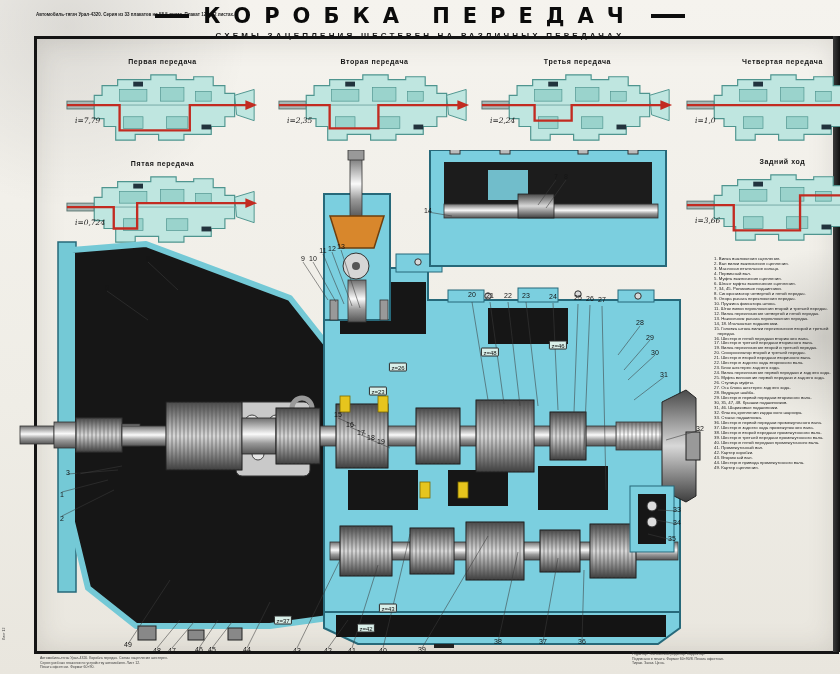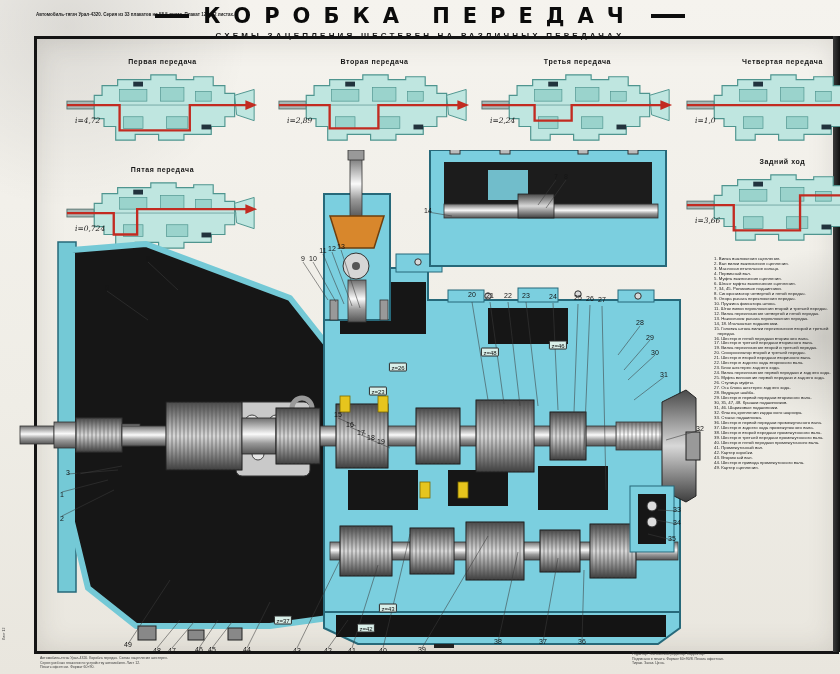--- a/index.html
+++ b/index.html
@@ -84,31 +84,31 @@
 <div class="abs frame"></div>
 <div class="abs edge-shade"></div>
 
 <figure class="thumb" style="left:25px;top:42px">
   <figcaption>Первая передача</figcaption>
   <svg viewBox="0 0 200 84">
     <use href="#gbx-sym"></use>
     <path d="M2,40 H56 V66 H128 V40 H186" fill="none" stroke="#c22b21" stroke-width="2.4"></path>
     <polygon points="185,35 197,40 185,45" fill="#c22b21"></polygon>
   </svg>
-  <span class="ratio">i=4,72</span>
+  <span class="ratio">i=7,79</span>
 </figure>
 
 <figure class="thumb" style="left:237px;top:42px">
   <figcaption>Вторая передача</figcaption>
   <svg viewBox="0 0 200 84">
     <use href="#gbx-sym"></use>
     <path d="M2,40 H54 V64 H104 V40 H186" fill="none" stroke="#c22b21" stroke-width="2.4"></path>
     <polygon points="185,35 197,40 185,45" fill="#c22b21"></polygon>
   </svg>
-  <span class="ratio">i=2,89</span>
+  <span class="ratio">i=2,35</span>
 </figure>
 
 <figure class="thumb" style="left:440px;top:42px">
   <figcaption>Третья передача</figcaption>
   <svg viewBox="0 0 200 84">
     <use href="#gbx-sym"></use>
     <path d="M2,40 H56 V56 H94 V40 H186" fill="none" stroke="#c22b21" stroke-width="2.4"></path>
     <polygon points="185,35 197,40 185,45" fill="#c22b21"></polygon>
   </svg>
   <span class="ratio">i=2,24</span>
@@ -117,21 +117,21 @@
 <figure class="thumb" style="left:645px;top:42px">
   <figcaption>Четвертая передача</figcaption>
   <svg viewBox="0 0 200 84">
     <use href="#gbx-sym"></use>
     <path d="M2,40 H186" fill="none" stroke="#c22b21" stroke-width="2.4"></path>
     <polygon points="185,35 197,40 185,45" fill="#c22b21"></polygon>
   </svg>
   <span class="ratio">i=1,0</span>
 </figure>
 
-<figure class="thumb" style="left:25px;top:150px">
+<figure class="thumb" style="left:25px;top:144px">
   <figcaption>Пятая передача</figcaption>
   <svg viewBox="0 0 200 84">
     <use href="#gbx-sym"></use>
     <path d="M2,40 H50 V62 H74 V36 H186" fill="none" stroke="#c22b21" stroke-width="2.4"></path>
     <polygon points="185,31 197,36 185,41" fill="#c22b21"></polygon>
   </svg>
   <span class="ratio">i=0,724</span>
 </figure>
 
 <figure class="thumb" style="left:645px;top:142px">

